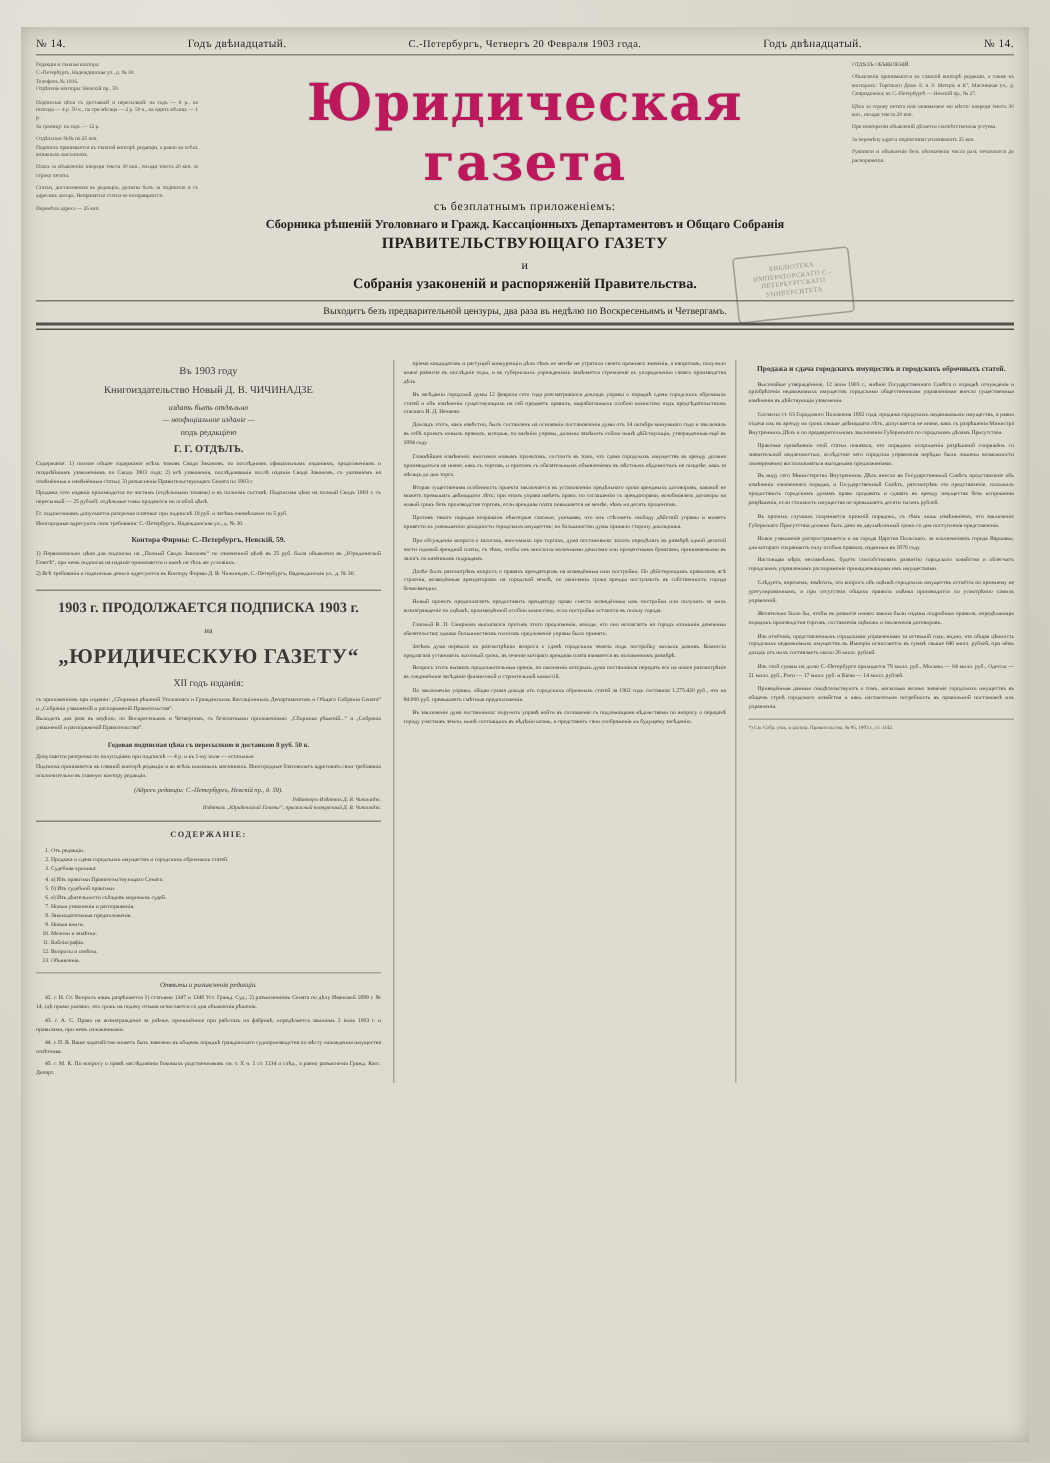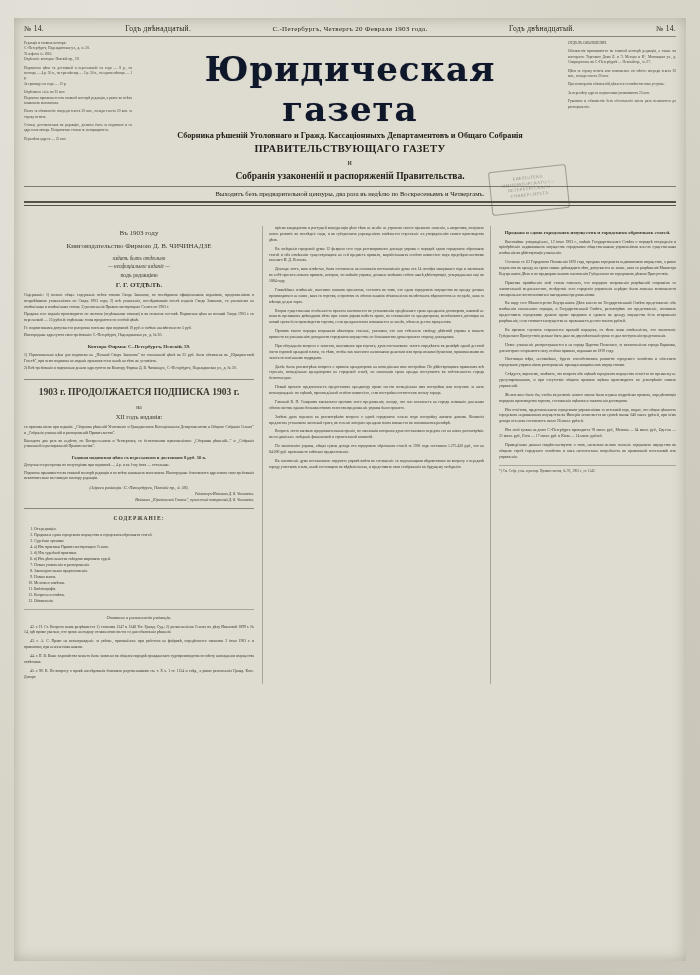--- a/index.html
+++ b/index.html
@@ -40,21 +40,21 @@
     display:flex;gap:8px;margin-top:4px;
   }
   .col-l,.col-r{width:108px;font-size:3.6px;line-height:1.5;text-align:justify;color:#4a473f;}
   .col-mid{flex:1;text-align:center;}
   .title{
     font-family:"DejaVu Serif", serif;
     font-weight:bold;
     font-size:34px;
     letter-spacing:1px;
     margin:8px 0 2px 0;
-    color:#0f172a;
+    color:#be185d;
     text-shadow:0 0 1px rgba(0,0,0,.3);
   }
   .subt1{font-size:8px;letter-spacing:.5px;margin:4px 0 3px;}
   .subt2{font-size:8.2px;font-weight:bold;margin:2px 0;}
   .subt3{font-size:10.5px;font-weight:bold;letter-spacing:.4px;margin:3px 0;}
   .subt4{font-size:9.5px;font-weight:bold;margin:4px 0 2px;}
   .rule-thin{border-top:1px solid #7d7a6f;margin:3px 0;}
   .rule-dbl{border-top:2px solid #55524a;border-bottom:1px solid #55524a;height:2px;margin:4px 0;}
   .issue-note{font-size:6.6px;text-align:center;margin:3px 0 2px;}
   .stamp{
@@ -124,20 +124,21 @@
           <div style="height: 3px;"></div>
           <div>Плата за объявленiя: впереди текста 30 коп., позади текста 20 коп. за строку петита.</div>
           <div style="height: 3px;"></div>
           <div>Статьи, доставляемыя въ редакцiю, должны быть за подписью и съ адресомъ автора. Непринятыя статьи не возвращаются.</div>
           <div style="height: 3px;"></div>
           <div>Перемѣна адреса — 25 коп.</div>
         </div>
 
       <div class="col-mid">
         <div class="title">Юридическая газета</div>
+        <div class="subt1">съ безплатнымъ приложенiемъ:</div>
         <div class="subt2">Сборника рѣшенiй Уголовнаго и Гражд. Кассацiонныхъ Департаментовъ и Общаго Собранiя</div>
         <div class="subt3">ПРАВИТЕЛЬСТВУЮЩАГО ГАЗЕТУ</div>
         <div class="subt1">и</div>
         <div class="subt4">Собранiя узаконенiй и распоряженiй Правительства.</div>
       </div>
 
       <div class="col-r" id="right-notice">
           <div>ОТДѢЛЪ ОБЪЯВЛЕНIЙ.</div>
           <div style="height: 3px;"></div>
           <div>Объявленiя принимаются въ главной конторѣ редакцiи, а также въ конторахъ: Торговаго Дома Л. и Э. Метцль и К°, Мясницкая ул., д. Спиридонова; въ С.-Петербургѣ — Невскiй пр., № 27.</div>
@@ -157,41 +158,42 @@
     <div class="rule-thin"></div>
     <div class="issue-note">Выходитъ безъ предварительной цензуры, два раза въ недѣлю по Воскресеньямъ и Четвергамъ.</div>
     <div class="rule-dbl"></div>
 
     <div class="body">
 
       <div class="bcol c1">
 
         <div class="ad">
           <h3>Въ 1903 году</h3>
-          <h3>Книгоиздательство Фирмою Д. В. ЧИЧИНАДЗЕ</h3>
+          <h3>Книгоиздательство Новый Д. В. ЧИЧИНАДЗЕ</h3>
           <div class="ital">издать быть отдѣльно</div>
           <div class="ital">— неофицiальное изданiе —</div>
           <div class="mid">подъ редакцiею</div>
           <div class="mid" style="font-weight:bold;font-size:7px">Г. Г. ОТДѢЛЪ.</div>
           <p>Содержанiе: 1) полное общее содержанiе всѣхъ томовъ Свода Законовъ, по послѣднимъ офицiальнымъ изданiямъ, продолженiямъ и позднѣйшимъ узаконенiямъ по Сводъ 1903 года; 2) всѣ узаконенiя, послѣдовавшiя послѣ изданiя Свода Законовъ, съ указанiемъ на отмѣнённыя и измѣнённыя статьи; 3) разъясненiя Правительствующаго Сената по 1903 г.</p>
           <p>Продажа сего изданiя производится по частямъ (отдѣльными томами) и въ полномъ составѣ. Подписная цѣна на полный Сводъ 1903 г. съ пересылкой — 25 рублей; отдѣльные томы продаются по особой цѣнѣ.</p>
           <p>Гг. подписчикамъ допускается разсрочка платежа: при подпискѣ 10 руб. и затѣмъ ежемѣсячно по 5 руб.</p>
           <p>Иногородные адресуютъ свои требованiя: С.-Петербургъ, Надеждинская ул., д. № 30.</p>
           <div class="center" style="font-size:5px;font-weight:bold;margin-top:4px">Контора Фирмы: С.-Петербургъ, Невскiй, 59.</div>
           <p>1) Первоначально цѣна для подписки на „Полный Сводъ Законовъ“ по означенной цѣнѣ въ 25 руб. была объявлена въ „Юридической Газетѣ“, при чемъ подписка на изданiе принимается и нынѣ на тѣхъ же условiяхъ.</p>
           <p>2) Всѣ требованiя и подписныя деньги адресуются въ Контору Фирмы Д. В. Чичинадзе, С.-Петербургъ, Надеждинская ул., д. № 30.</p>
         </div>
 
         <div class="sub-block">
           <div class="hdr">
             <span>1903 г.</span>
             <span>ПРОДОЛЖАЕТСЯ ПОДПИСКА</span>
             <span>1903 г.</span>
           </div>
           <div style="font-size:5.5px">на</div>
+          <div class="gaz">„ЮРИДИЧЕСКУЮ ГАЗЕТУ“</div>
           <div class="yr">XII годъ изданiя:</div>
           <p>съ приложенiемъ при изданiи: „Сборника рѣшенiй Уголовнаго и Гражданскихъ Кассацiонныхъ Департаментовъ и Общаго Собранiя Сената“ и „Собранiя узаконенiй и распоряженiй Правительства“.</p>
           <p>Выходитъ два раза въ недѣлю, по Воскресеньямъ и Четвергамъ, съ безплатными приложенiями: „Сборника рѣшенiй...“ и „Собранiя узаконенiй и распоряженiй Правительства“.</p>
           <div style="font-size:4.6px;font-weight:bold;margin:4px 0 2px">Годовая подписная цѣна съ пересылкою и доставкою 8 руб. 50 к.</div>
           <p>Допускается разсрочка по полугодiямъ при подпискѣ — 4 р. и къ 1-му iюля — остальные.</p>
           <p>Подписка принимается въ главной конторѣ редакцiи и во всѣхъ книжныхъ магазинахъ. Иногородные благоволятъ адресовать свои требованiя исключительно въ главную контору редакцiи.</p>
           <div style="font-size:4.4px;font-style:italic;margin-top:3px">(Адресъ редакцiи: С.-Петербургъ, Невскiй пр., д. 59).</div>
           <div class="sig">Редакторъ-Издатель Д. В. Чичинадзе.</div>
           <div class="sig">Издатель „Юридической Газеты“, присяжный повѣренный Д. В. Чичинадзе.</div>
         </div>

